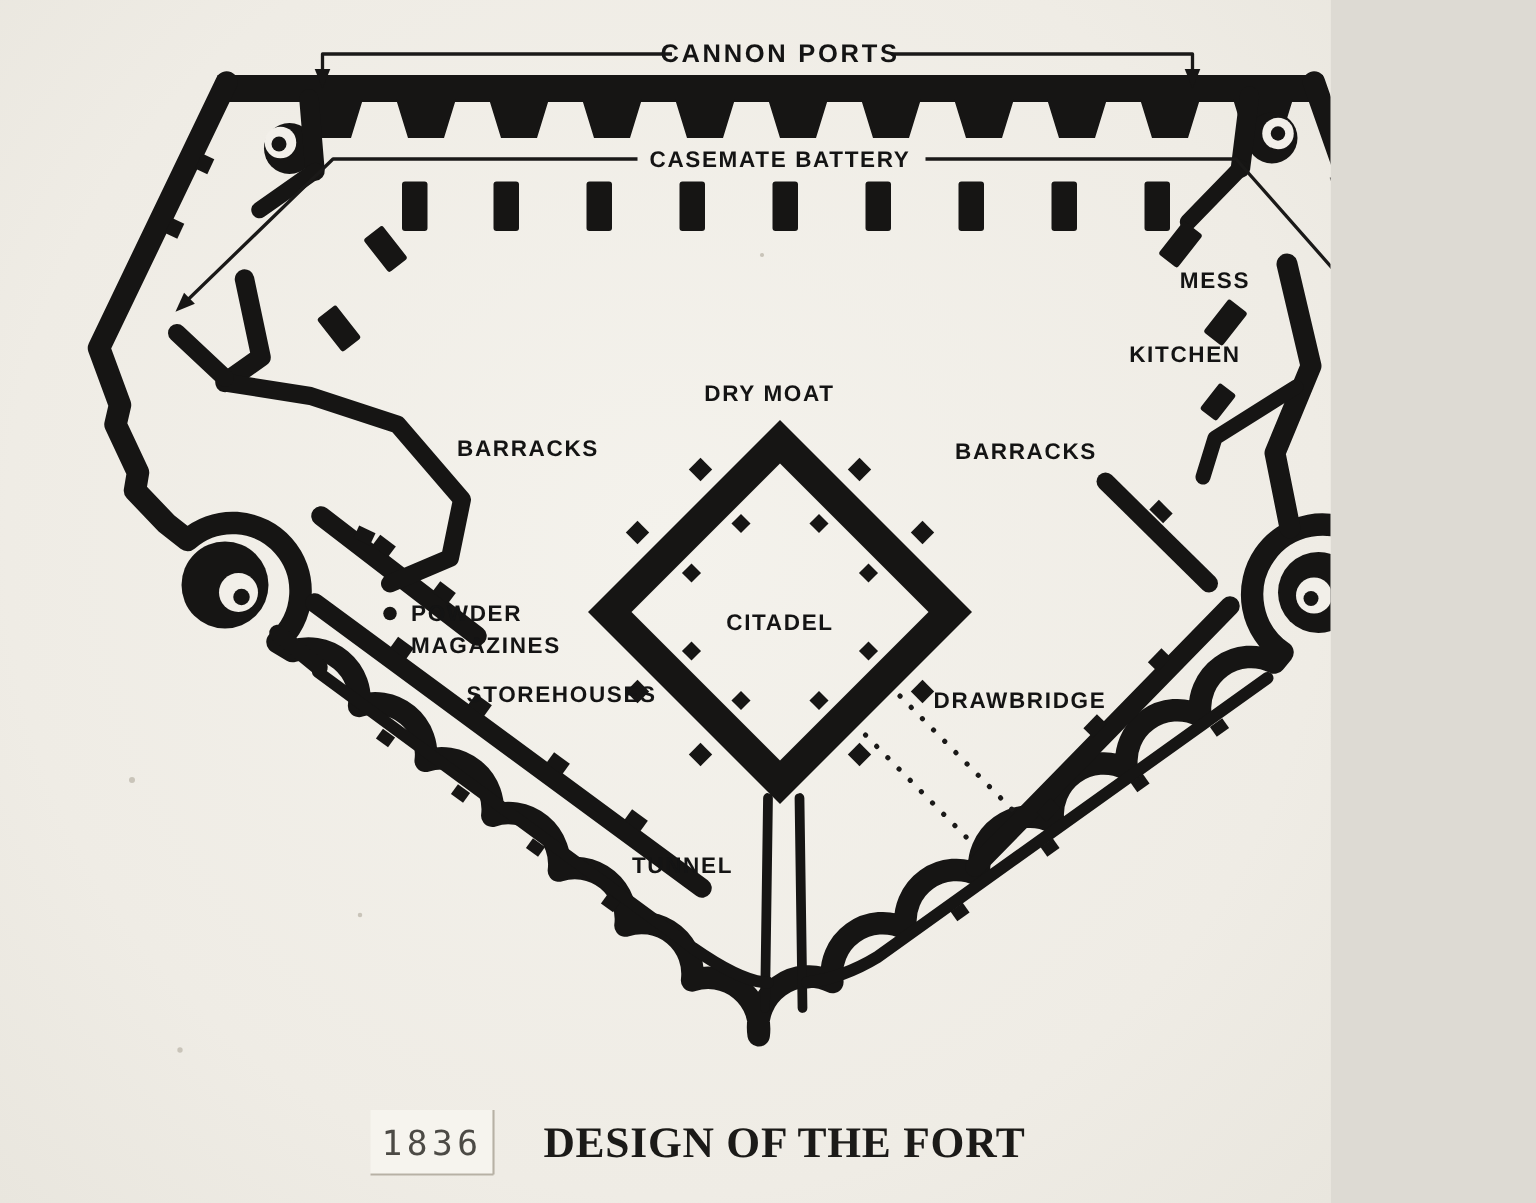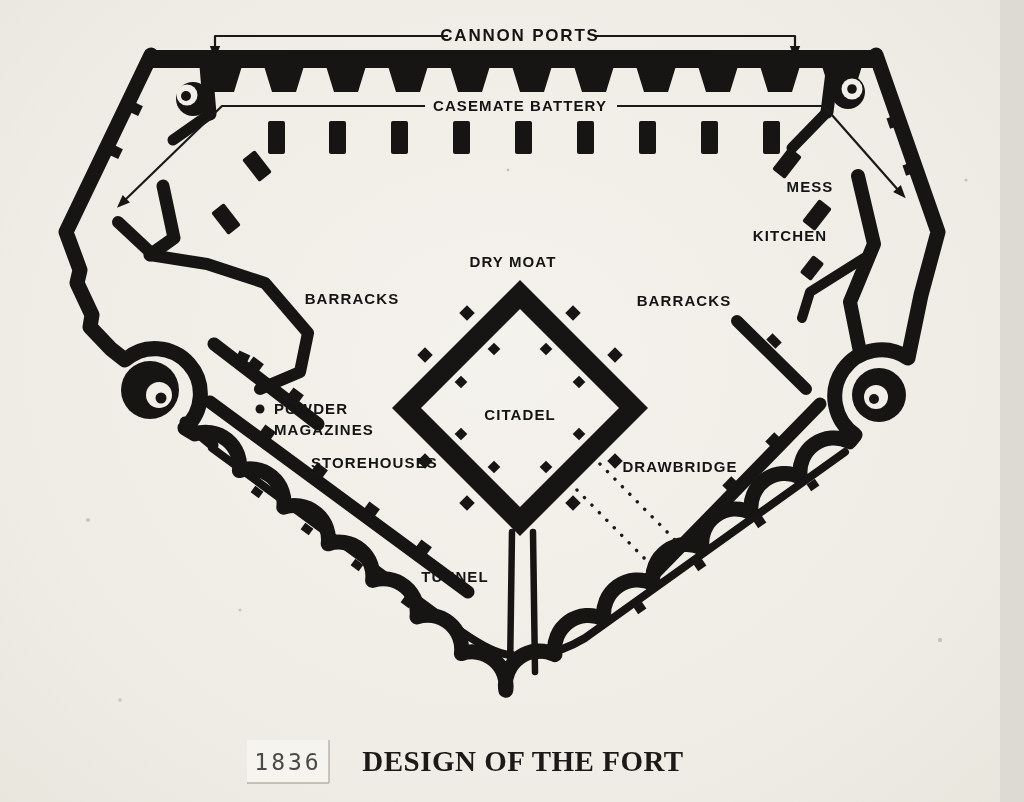--- a/index.html
+++ b/index.html
@@ -1,17 +1,17 @@
 <!DOCTYPE html>
 <html><head>
 <meta charset="utf-8">
 <style>
   html,body{margin:0;padding:0;background:#dddad3;}
   .page{
-    width:1000px;height:802px;position:relative;overflow:hidden;
+    width:887px;height:802px;position:relative;overflow:hidden;
     background:#f1eee8;
     background-image:radial-gradient(ellipse at 50% 45%, #f4f2ec 0%, #efece5 70%, #e9e6de 100%);
     font-family:"Liberation Sans", sans-serif;
   }
   svg{display:block;}
   .ink{fill:#161514;}
   .w{fill:none;stroke:#161514;stroke-linecap:round;stroke-linejoin:round;}
   .thin{fill:none;stroke:#1a1918;stroke-width:2.2;stroke-linejoin:round;}
   .dots{fill:none;stroke:#1a1918;stroke-width:3.4;stroke-linecap:round;stroke-dasharray:0.1 10.5;}
   .tab{fill:#161514;}

